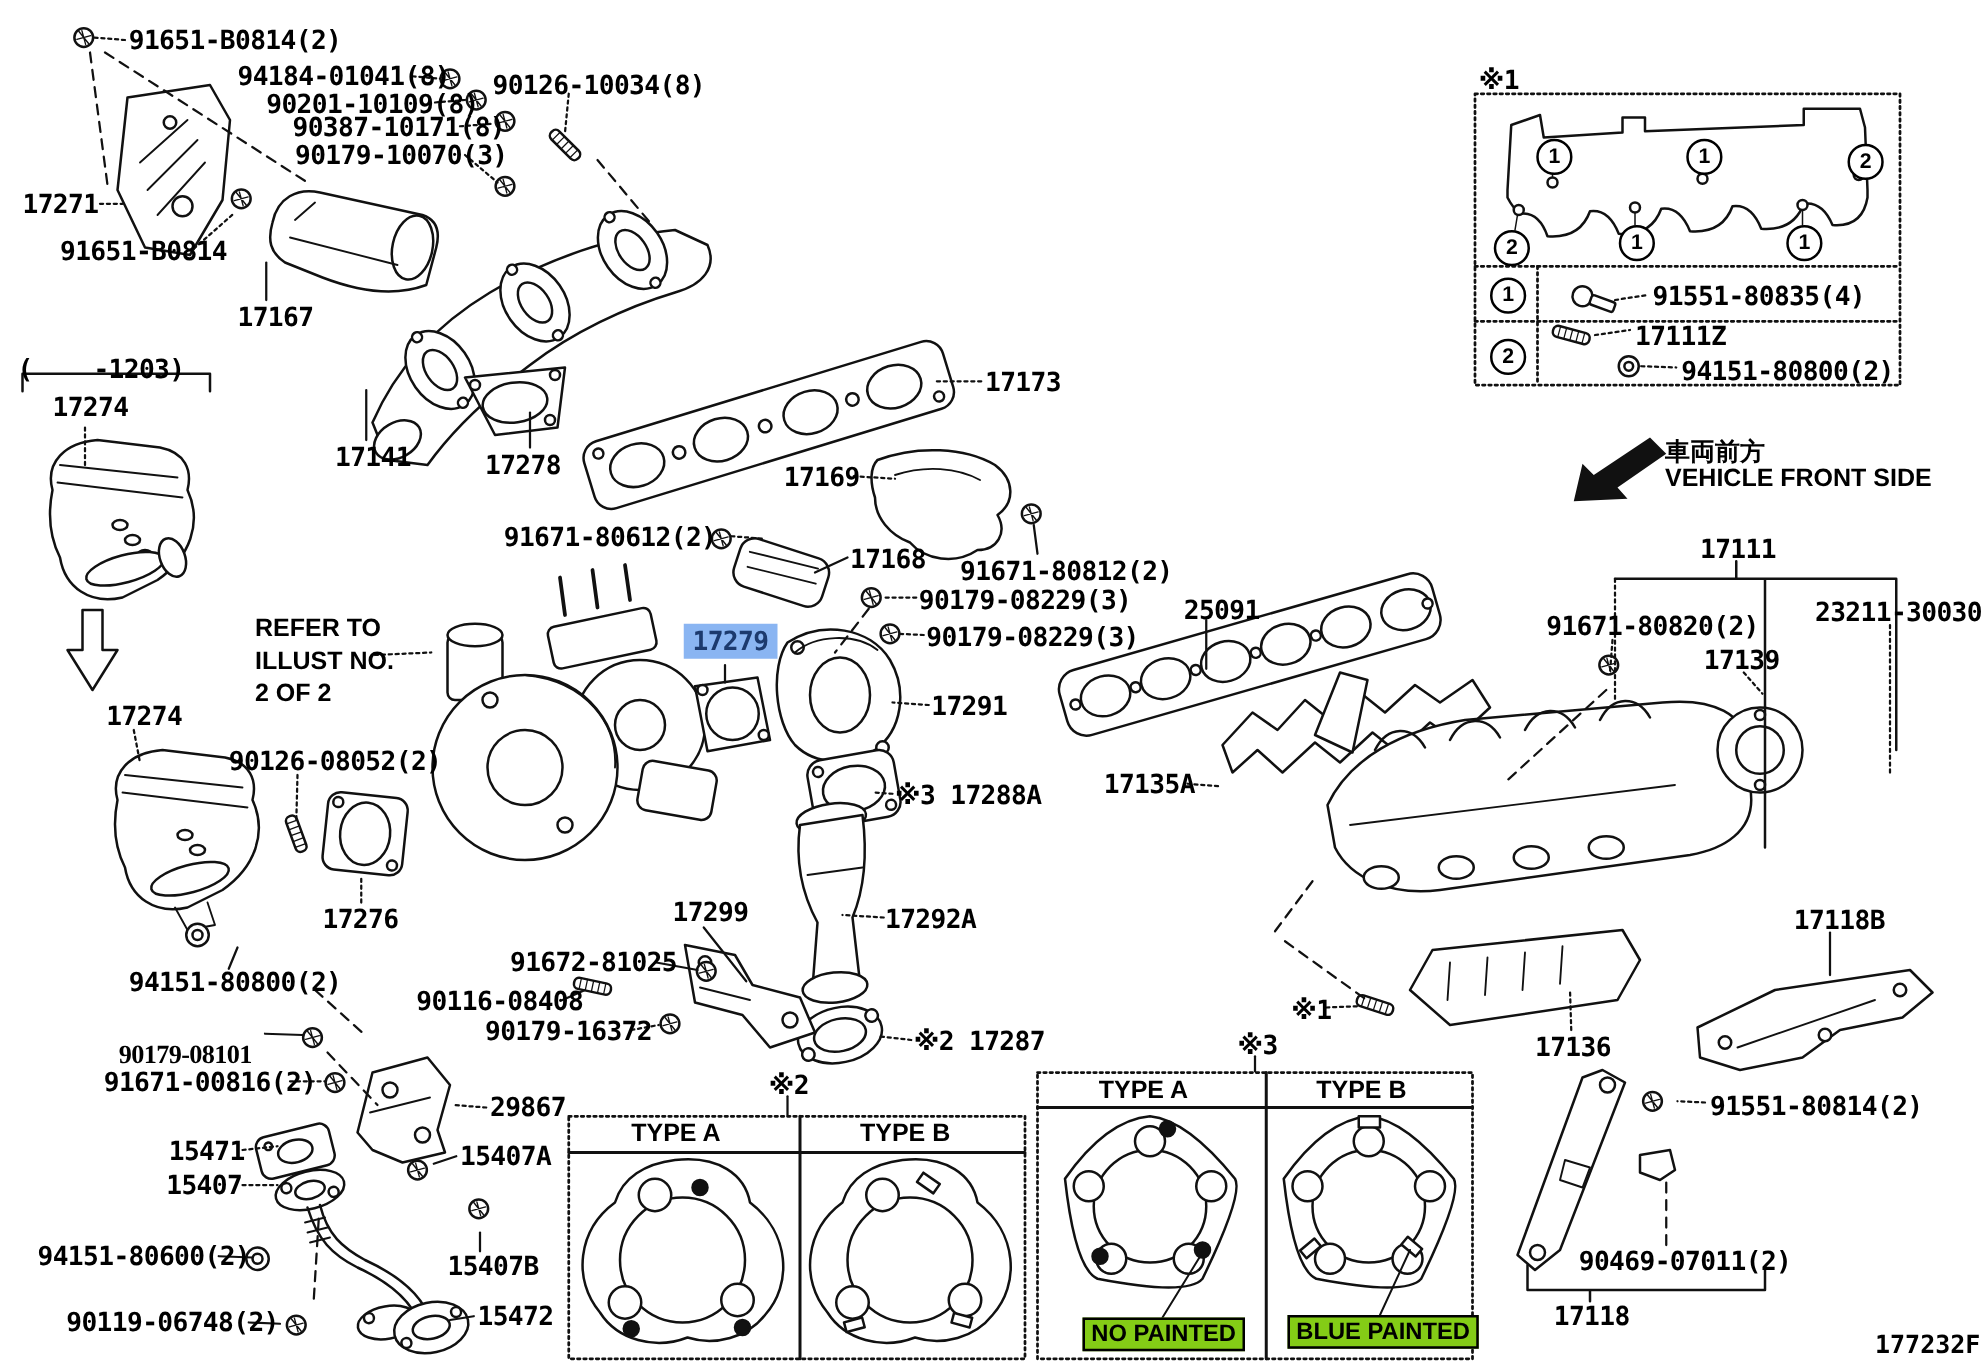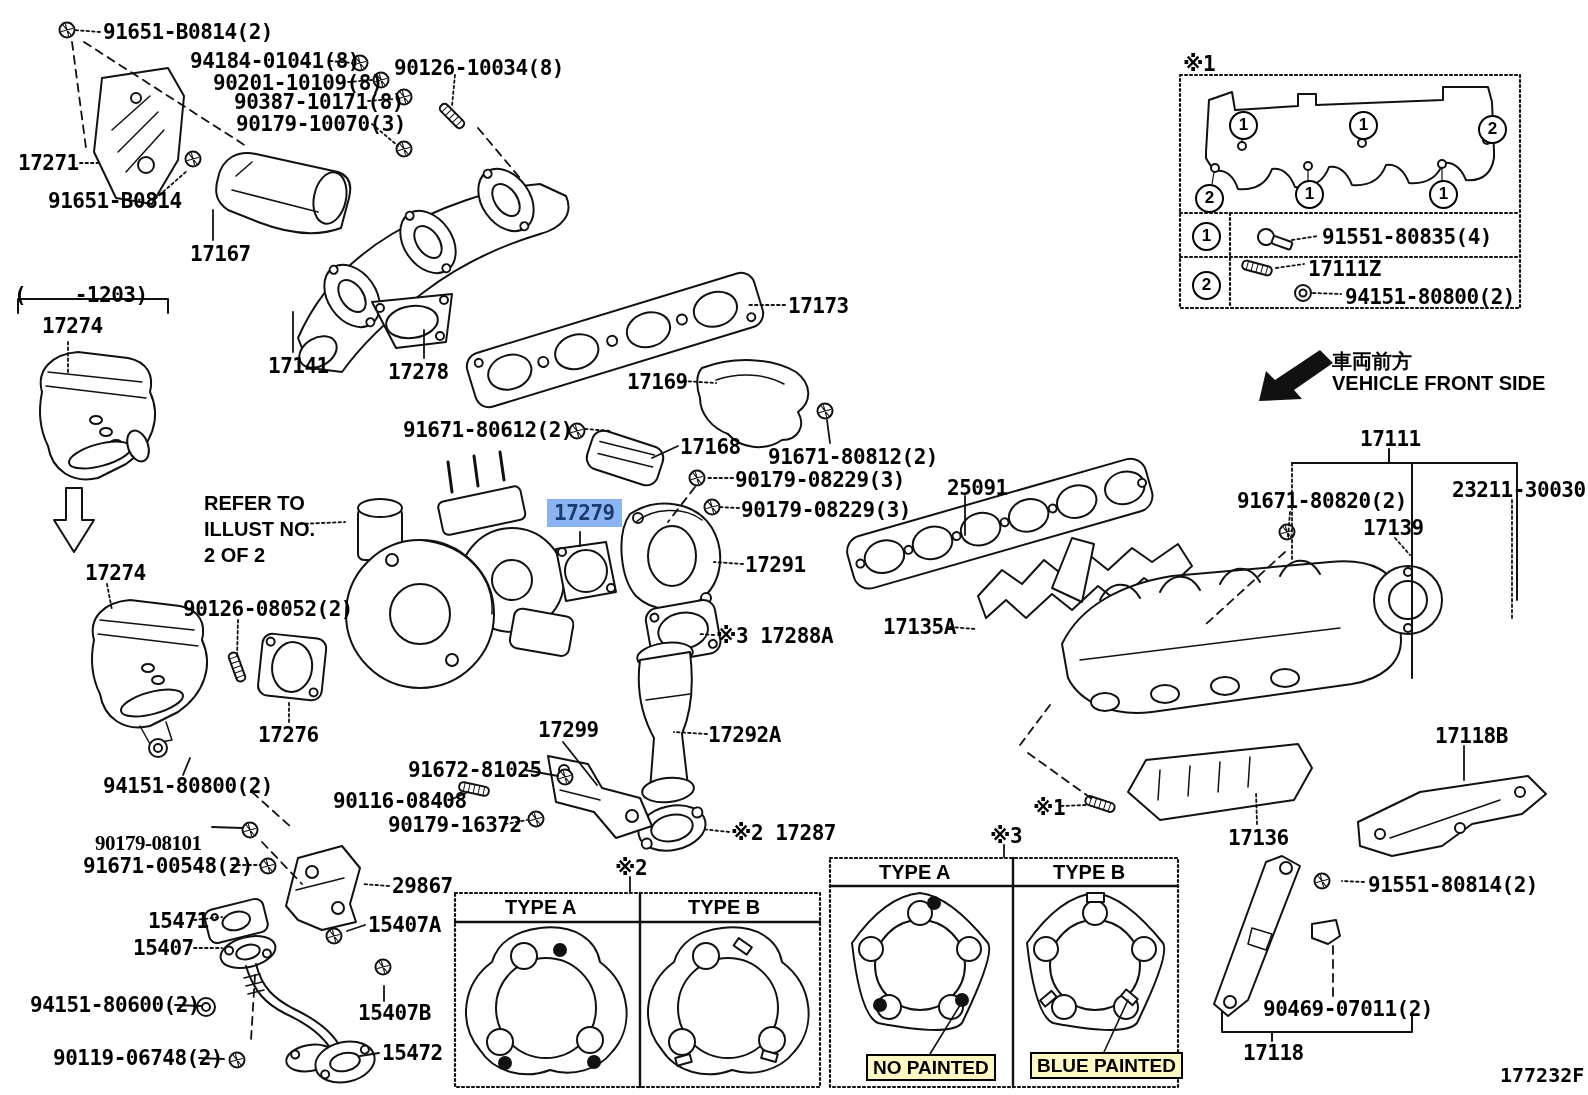--- a/index.html
+++ b/index.html
@@ -6,21 +6,21 @@
   #stage{position:relative;width:1588px;height:1095px;background:#fff;overflow:hidden;
          font-family:"DejaVu Sans Mono","DejaVu Sans",monospace;}
   #art{position:absolute;left:0;top:0;}
   #labels-layer{position:absolute;left:0;top:0;width:100%;height:100%;}
   .t{position:absolute;color:#000;white-space:pre;}
   .pn{font:bold 21px "DejaVu Sans Mono","DejaVu Sans",monospace;letter-spacing:-0.5px;}
   .hl{font:bold 21px "DejaVu Sans Mono","DejaVu Sans",monospace;letter-spacing:-0.5px;
       background:var(--hl-bg,#8ab5f2);color:var(--hl-fg,#1c3a6e);padding:2px 7px;}
   .sans{font:bold 20px "Liberation Sans","DejaVu Sans",sans-serif;}
   .tag{font:bold 19px "Liberation Sans","DejaVu Sans",sans-serif;border:2.5px solid #000;
-       padding:0 5px;line-height:23px;background:#fef9c3;}
+       padding:0 5px;line-height:23px;background:#84cc16;}
   .callout{font:bold 17px "Liberation Sans",sans-serif;width:25px;height:25px;border:2px solid #000;
        border-radius:50%;text-align:center;line-height:23px;background:#fff;white-space:normal;}
   .code{font:bold 20px "DejaVu Sans Mono",monospace;}
 </style>
 </head>
 <body>
 
 <div id="stage">
 
 <svg id="art" width="1588" height="1095" viewBox="0 0 1588 1095" xmlns="http://www.w3.org/2000/svg">
@@ -476,23 +476,23 @@
       <div class="t pn" style="left: 716px; top: 624px;">※3 17288A</div>
       <div class="t pn" style="left: 258px; top: 723px;">17276</div>
       <div class="t pn" style="left: 538px; top: 718px;">17299</div>
       <div class="t pn" style="left: 408px; top: 758px;">91672-81025</div>
       <div class="t pn" style="left: 708px; top: 723px;">17292A</div>
       <div class="t pn" style="left: 103px; top: 774px;">94151-80800(2)</div>
       <div class="t pn" style="left: 333px; top: 789px;">90116-08408</div>
       <div class="t pn" style="left: 95px; top: 831px; font-family: Liberation Serif, serif;">90179-08101</div>
       <div class="t pn" style="left: 388px; top: 813px;">90179-16372</div>
       <div class="t pn" style="left: 731px; top: 821px;">※2 17287</div>
-      <div class="t pn" style="left: 83px; top: 854px;">91671-00548(2)</div>
+      <div class="t pn" style="left: 83px; top: 854px;">91671-00816(2)</div>
       <div class="t pn" style="left: 392px; top: 874px;">29867</div>
-      <div class="t pn" style="left: 148px; top: 909px;">15471</div>
+      <div class="t pn" style="left: 135px; top: 909px;">15471</div>
       <div class="t pn" style="left: 368px; top: 913px;">15407A</div>
       <div class="t pn" style="left: 133px; top: 936px;">15407</div>
       <div class="t pn" style="left: 30px; top: 993px;">94151-80600(2)</div>
       <div class="t pn" style="left: 358px; top: 1001px;">15407B</div>
       <div class="t pn" style="left: 53px; top: 1046px;">90119-06748(2)</div>
       <div class="t pn" style="left: 382px; top: 1041px;">15472</div>
       <div class="t pn" style="left: 615px; top: 856px;">※2</div>
       <div class="t sans" style="left: 505px; top: 896px;">TYPE A</div>
       <div class="t sans" style="left: 688px; top: 896px;">TYPE B</div>
       <div class="t pn" style="left: 990px; top: 824px;">※3</div>

